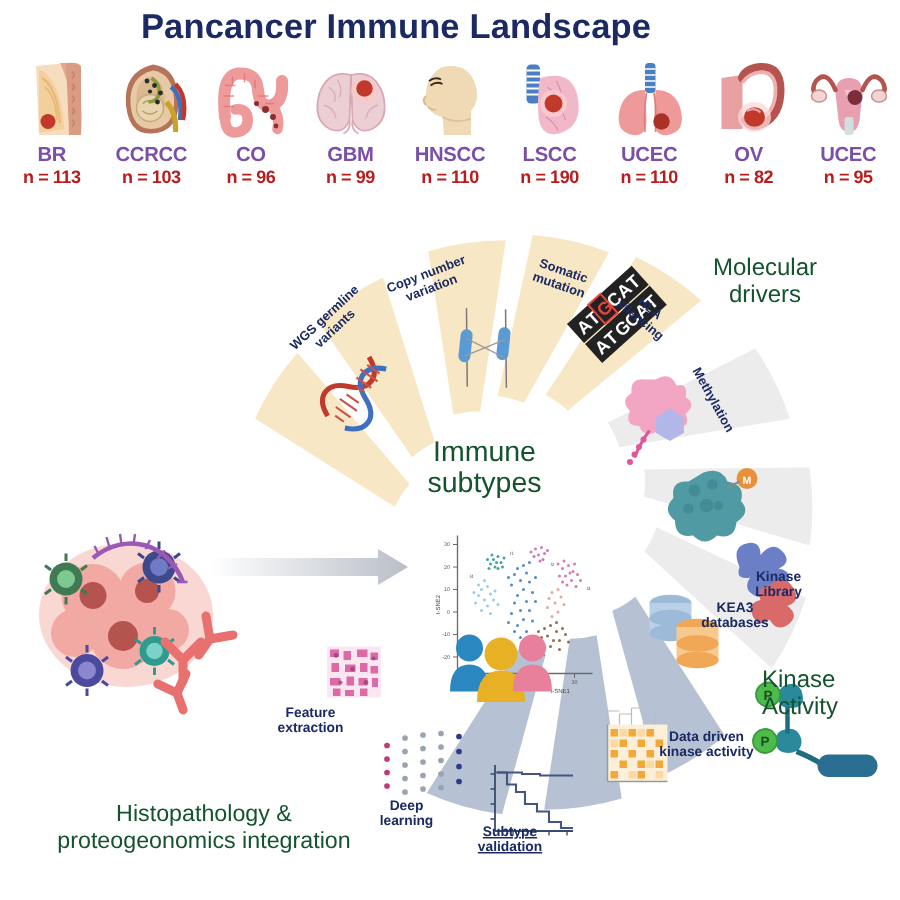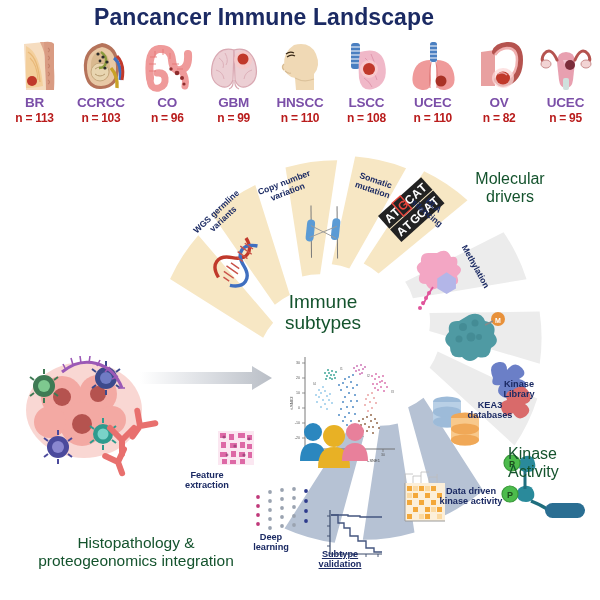--- a/index.html
+++ b/index.html
@@ -164,21 +164,21 @@
           </g>
           <path d="M19 14 Q40 8 44 26 Q48 46 32 51 Q20 54 18 40 Q17 26 19 14 Z" fill="#f0b8c8"></path>
           <g stroke="#d98aa3" stroke-width=".8" fill="none" opacity=".9">
             <path d="M24 20 q8 6 10 14 M26 30 q8 4 10 12 M23 40 q6 4 8 9 M30 16 q4 8 4 14"></path>
           </g>
           <ellipse cx="28" cy="31" rx="9" ry="9" fill="#fbd2d2" opacity=".7"></ellipse>
           <ellipse cx="28" cy="31" rx="6" ry="6" fill="#c0392b"></ellipse>
         </svg>
       </div>
       <div class="organ-code">LSCC</div>
-      <div class="organ-n">n = 108</div>
+      <div class="organ-n">n = 190</div>
     </div>
 
     <div class="organ">
       <div class="organ-art">
         <svg width="54" height="56" viewBox="0 0 54 56">
           <rect x="24" y="4" width="7" height="20" rx="2.5" fill="#4a7fc1"></rect>
           <g stroke="#ffffff" stroke-width="1">
               <path d="M24 8 h7 M24 12 h7 M24 16 h7 M24 20 h7"></path>
             </g>
           <path d="M24 22 Q10 22 7 36 Q4 50 16 52 Q25 53 25 42 Z" fill="#ef9a9a"></path>

